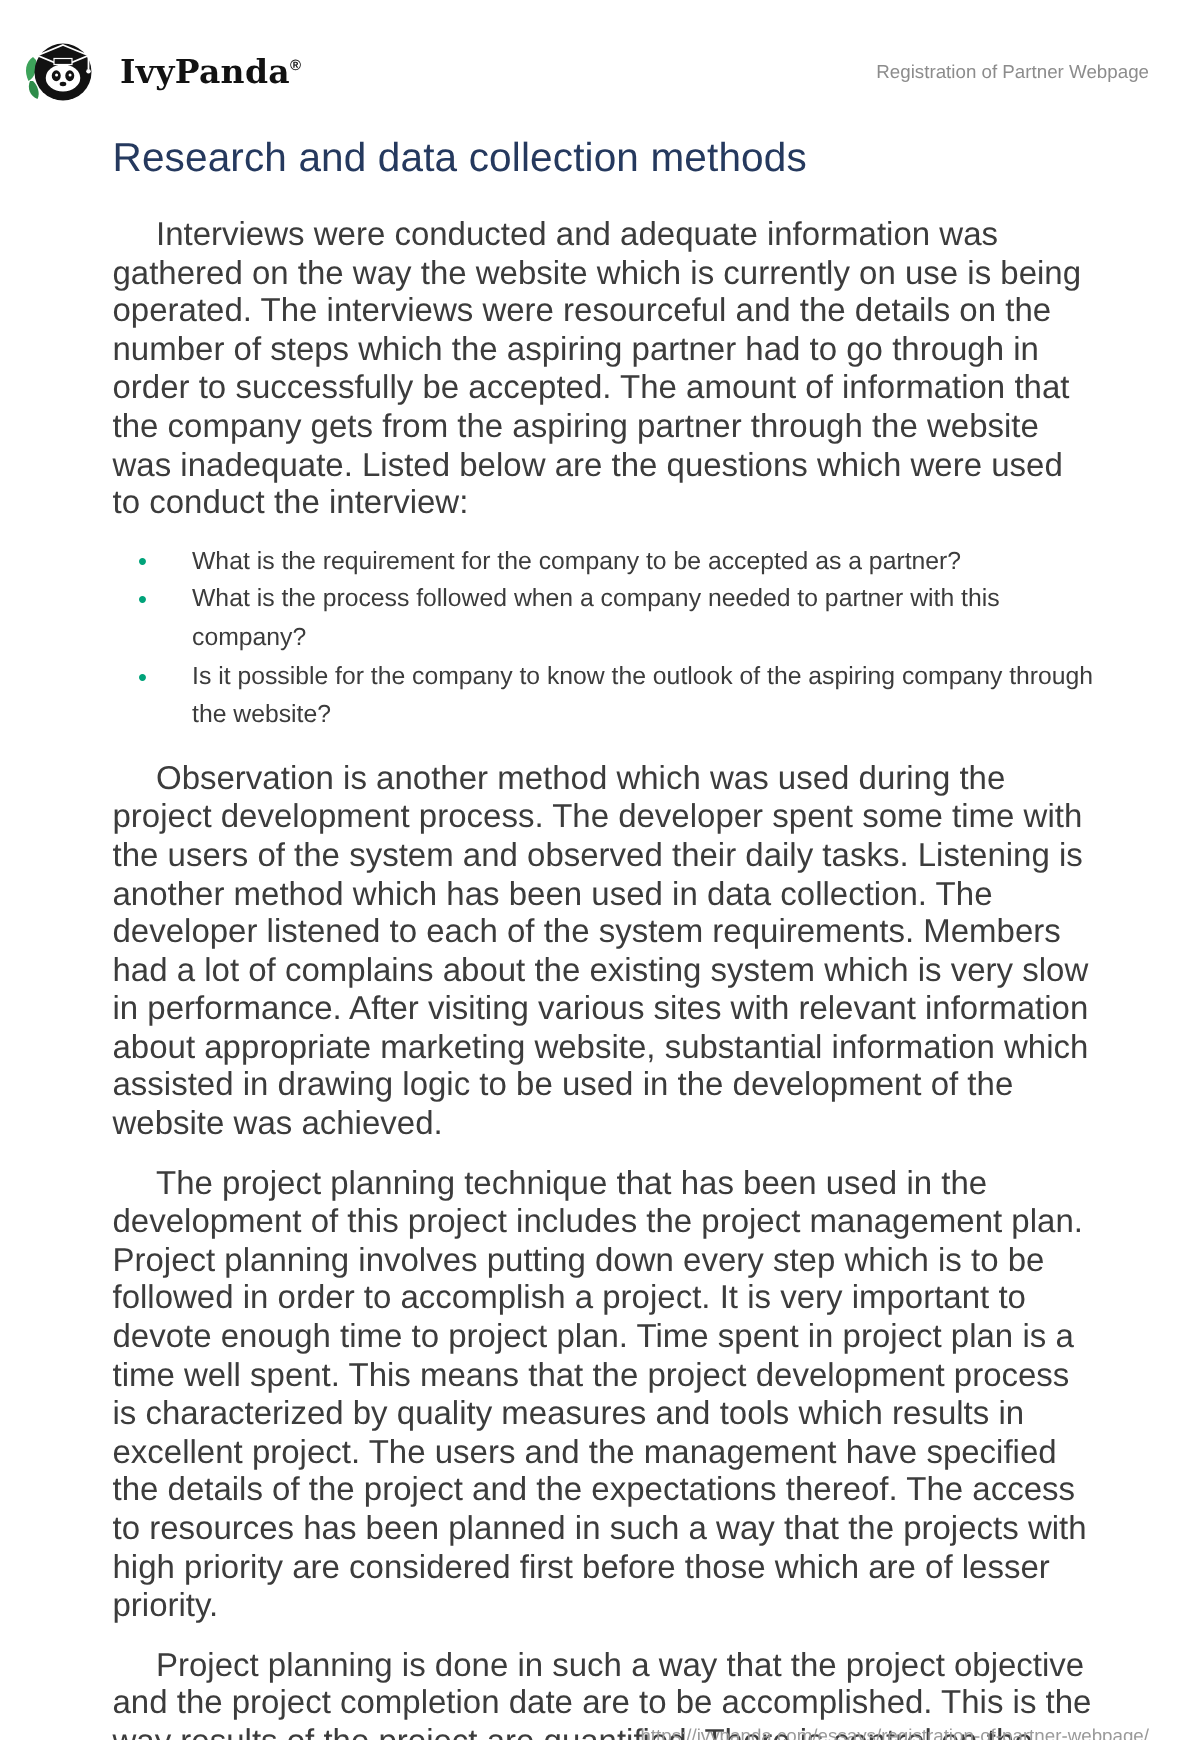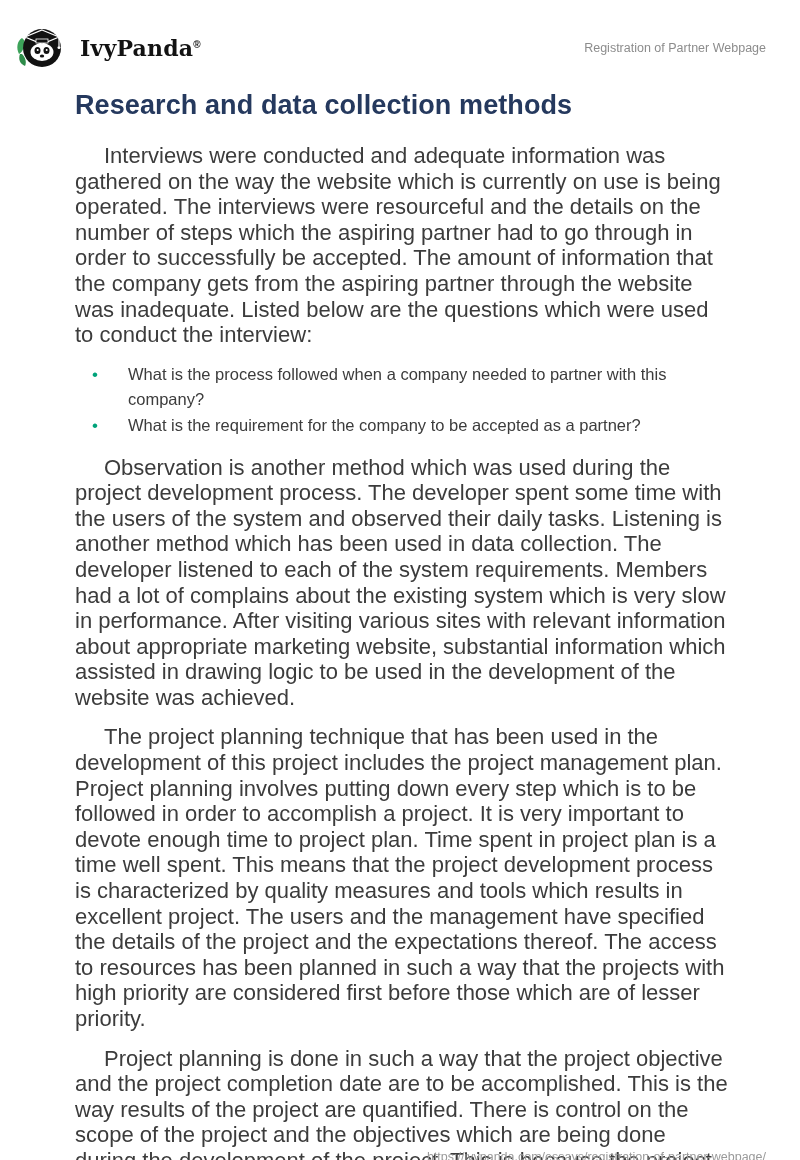--- a/index.html
+++ b/index.html
@@ -54,21 +54,21 @@
     text-align: center;
   }
 
   
   .doc-main {
     padding: 12px 70px 0 75px;
   }
 
   h2.section-heading {
     font-size: 27px;
-    font-weight: bold;
+    font-weight: normal;
     color: #25395e;
     letter-spacing: 0.1px;
     margin: 0 0 22px 0;
   }
   h2.section-heading.second {
     margin-top: 30px;
   }
 
   p.para {
     font-size: 22px;
@@ -144,22 +144,23 @@
     <div class="page-label">Registration of Partner Webpage</div>
   </header>
 
   <main class="doc-main">
 
     <h2 class="section-heading">Research and data collection methods</h2>
 
     <p class="para">Interviews were conducted and adequate information was gathered on the way the website which is currently on use is being operated. The interviews were resourceful and the details on the number of steps which the aspiring partner had to go through in order to successfully be accepted. The amount of information that the company gets from the aspiring partner through the website was inadequate. Listed below are the questions which were used to conduct the interview:</p>
 
     <ul class="q-list">
+      <li>What is the requirement for the company to be accepted as a partner?</li>
       <li>What is the process followed when a company needed to partner with this company?</li>
-      <li>What is the requirement for the company to be accepted as a partner?</li>
+      <li>Is it possible for the company to know the outlook of the aspiring company through the website?</li>
     </ul>
 
     <p class="para">Observation is another method which was used during the project development process. The developer spent some time with the users of the system and observed their daily tasks. Listening is another method which has been used in data collection. The developer listened to each of the system requirements. Members had a lot of complains about the existing system which is very slow in performance. After visiting various sites with relevant information about appropriate marketing website, substantial information which assisted in drawing logic to be used in the development of the website was achieved.</p>
 
 
     <p class="para">The project planning technique that has been used in the development of this project includes the project management plan. Project planning involves putting down every step which is to be followed in order to accomplish a project. It is very important to devote enough time to project plan. Time spent in project plan is a time well spent. This means that the project development process is characterized by quality measures and tools which results in excellent project. The users and the management have specified the details of the project and the expectations thereof. The access to resources has been planned in such a way that the projects with high priority are considered first before those which are of lesser priority.</p>
 
     <p class="para">Project planning is done in such a way that the project objective and the project completion date are to be accomplished. This is the way results of the project are quantified. There is control on the scope of the project and the objectives which are being done during the development of the project. This is because the project manager had no idea of the contents of the project and all that it should deliver. In the</p>
 
   </main>

